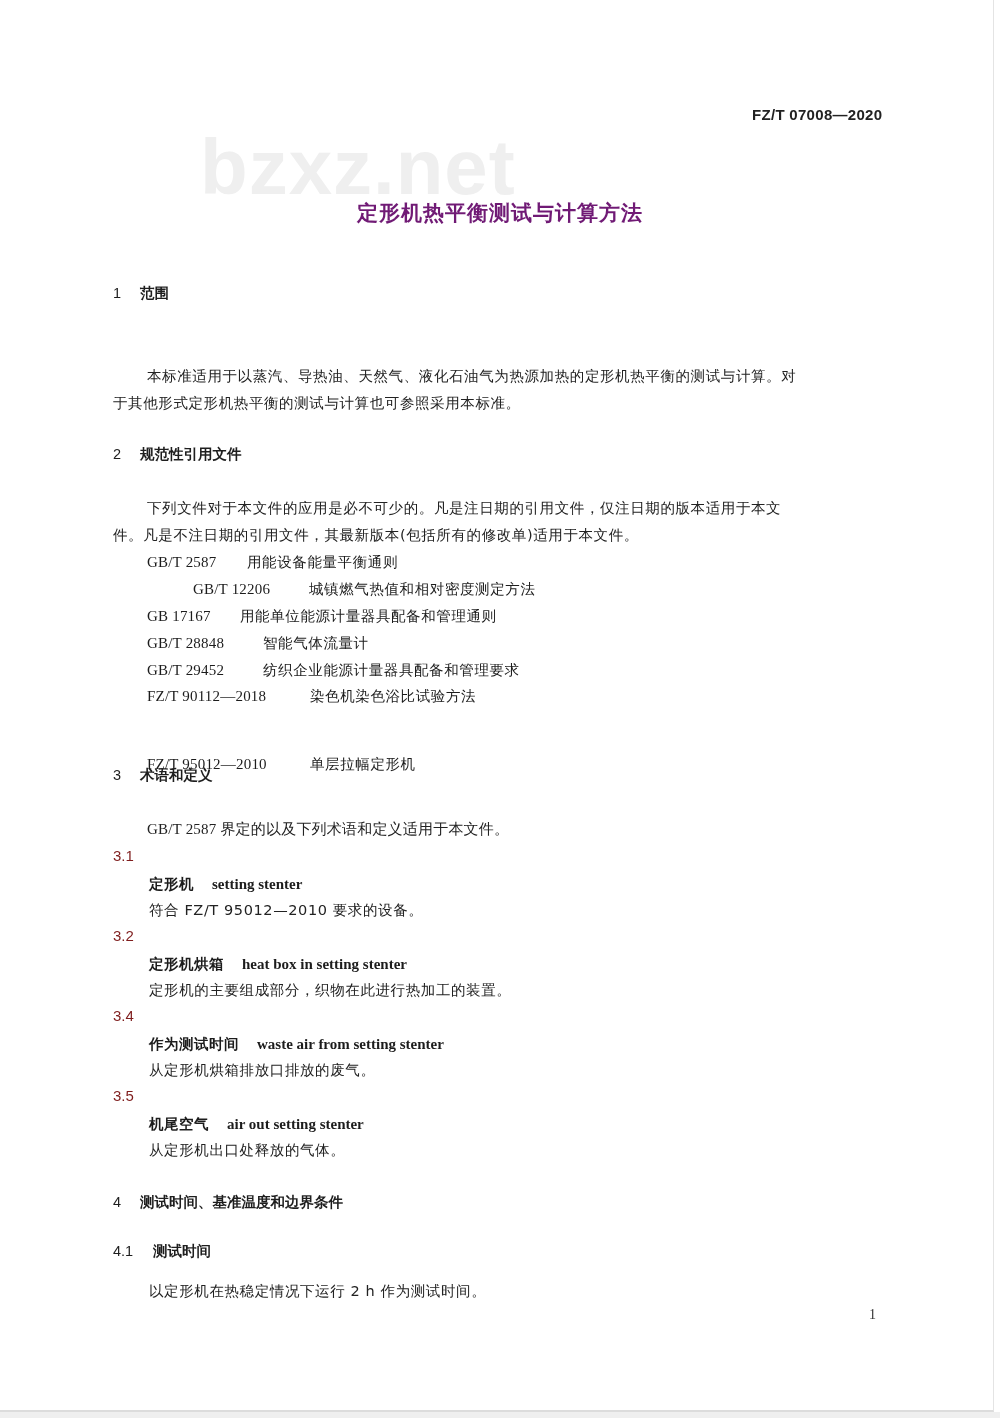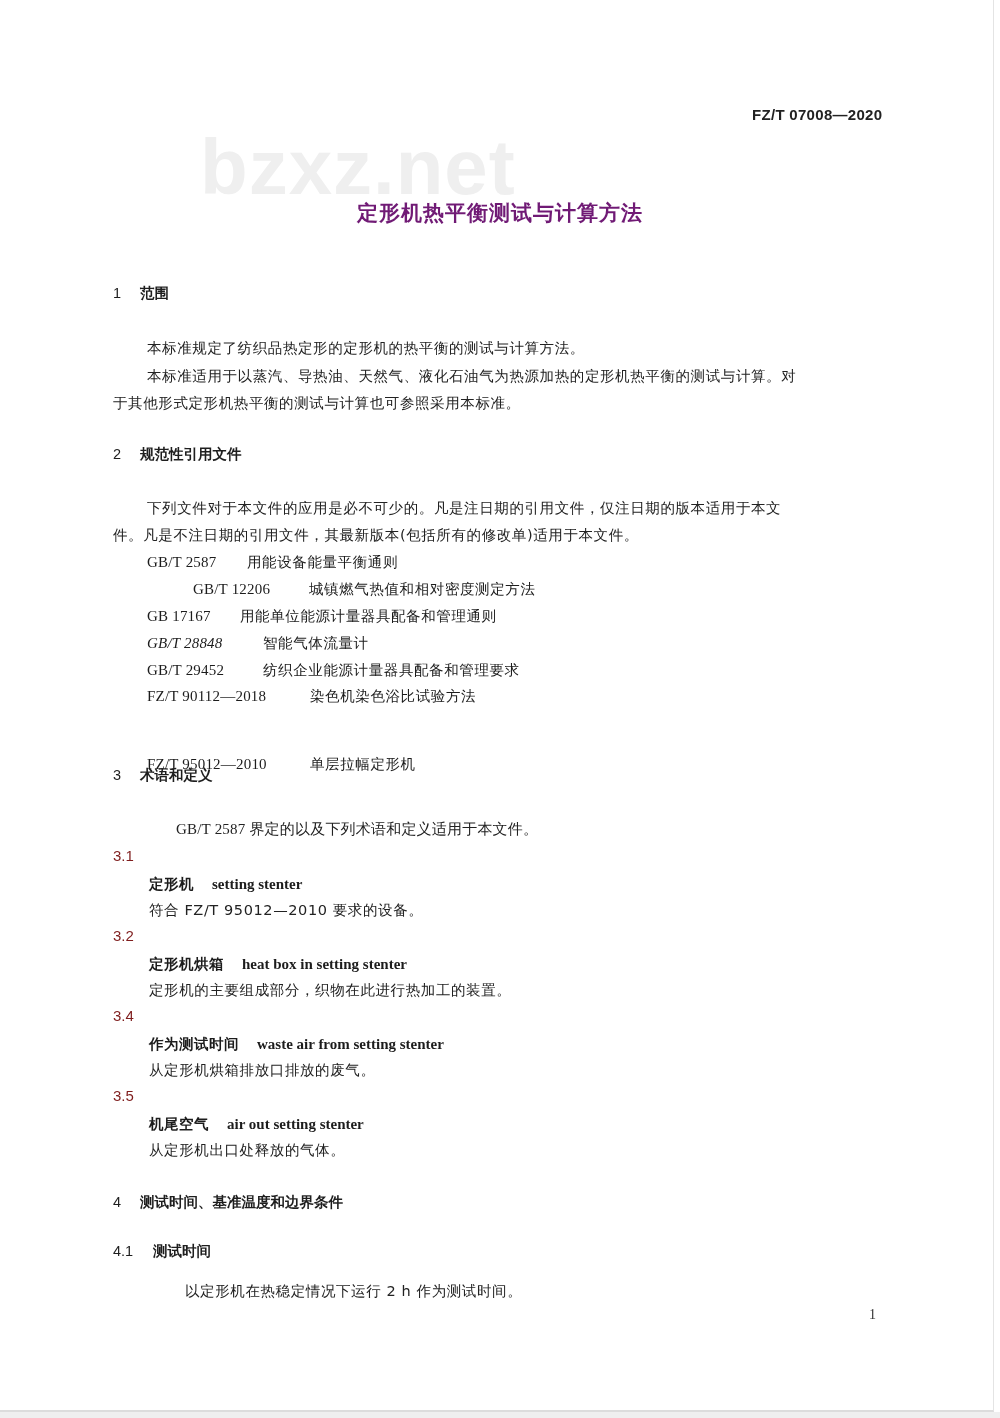--- a/index.html
+++ b/index.html
@@ -129,56 +129,55 @@
 
 <div class="page">
 
   <div class="std-code">FZ/T 07008—2020</div>
   <div class="watermark">bzxz.net</div>
   <div class="doc-title">定形机热平衡测试与计算方法</div>
 
   <div class="abs h1" style="left:113px; top:284px;">
     <span class="num">1</span><span>范围</span>
   </div>
-  <div class="abs body-text" style="left:147px; top:339px;">本标准规定了纺织品热定形的定形机的热平衡的测试与计算方法。</div>
   <div class="abs body-text" style="left:147px; top:367px;">本标准适用于以蒸汽、导热油、天然气、液化石油气为热源加热的定形机热平衡的测试与计算。对</div>
   <div class="abs body-text" style="left:113px; top:394px;">于其他形式定形机热平衡的测试与计算也可参照采用本标准。</div>
 
   <div class="abs h1" style="left:113px; top:445px;">
     <span class="num">2</span><span>规范性引用文件</span>
   </div>
   <div class="abs body-text" style="left:113px; top:526px;">件。凡是不注日期的引用文件，其最新版本(包括所有的修改单)适用于本文件。</div>
   <div class="abs body-text" style="left:147px; top:499px;">下列文件对于本文件的应用是必不可少的。凡是注日期的引用文件，仅注日期的版本适用于本文</div>
 
   <div class="abs" style="left:147px; top:552px;">
     <span class="ref-code" style="width:100px;">GB/T 2587</span><span class="ref-title">用能设备能量平衡通则</span>
   </div>
   <div class="abs" style="left:147px; top:579px;">
     <span class="ref-code" style="width:116px;margin-left:46px;">GB/T 12206</span><span class="ref-title">城镇燃气热值和相对密度测定方法</span>
   </div>
   <div class="abs" style="left:147px; top:606px;">
     <span class="ref-code" style="width:93px;">GB 17167</span><span class="ref-title">用能单位能源计量器具配备和管理通则</span>
   </div>
   <div class="abs" style="left:147px; top:633px;">
-    <span class="ref-code" style="width:116px;font-style:italic;">GB/T 28848</span><span class="ref-title">智能气体流量计</span>
+    <span class="ref-code" style="width:116px;">GB/T 28848</span><span class="ref-title">智能气体流量计</span>
   </div>
   <div class="abs" style="left:147px; top:660px;">
     <span class="ref-code" style="width:116px;">GB/T 29452</span><span class="ref-title">纺织企业能源计量器具配备和管理要求</span>
   </div>
   <div class="abs" style="left:147px; top:686px;">
     <span class="ref-code" style="width:163px;">FZ/T 90112—2018</span><span class="ref-title">染色机染色浴比试验方法</span>
   </div>
   <div class="abs" style="left:147px; top:713px;margin-top:41px;">
     <span class="ref-code" style="width:163px;">FZ/T 95012—2010</span><span class="ref-title">单层拉幅定形机</span>
   </div>
 
   <div class="abs h1" style="left:113px; top:766px;">
     <span class="num">3</span><span>术语和定义</span>
   </div>
-  <div class="abs body-text" style="left:147px; top:820px;margin-left:29px;">
+  <div class="abs body-text" style="left:147px; top:820px;">
     <span class="ref-code">GB/T 2587 界定的以及下列术语和定义适用于本文件。</span>
   </div>
 
   <div class="abs term-num" style="left:113px; top:847px;">3.1</div>
   <div class="abs" style="left:149px; top:874px;">
     <span class="term-zh">定形机</span><span class="term-en">setting stenter</span>
   </div>
   <div class="abs body-text" style="left:149px; top:901px;">符合 FZ/T 95012—2010 要求的设备。</div>
 
   <div class="abs term-num" style="left:113px; top:927px;">3.2</div>
@@ -198,17 +197,17 @@
     <span class="term-zh">机尾空气</span><span class="term-en">air out setting stenter</span>
   </div>
   <div class="abs body-text" style="left:149px; top:1141px;">从定形机出口处释放的气体。</div>
 
   <div class="abs h1" style="left:113px; top:1193px;">
     <span class="num">4</span><span>测试时间、基准温度和边界条件</span>
   </div>
   <div class="abs h1" style="left:113px; top:1242px;">
     <span class="num wide">4.1</span><span>测试时间</span>
   </div>
-  <div class="abs body-text" style="left:149px; top:1282px;margin-left:36px;">以定形机在热稳定情况下运行 2 h 作为测试时间。</div>
+  <div class="abs body-text" style="left:149px; top:1282px;">以定形机在热稳定情况下运行 2 h 作为测试时间。</div>
 
   <div class="page-number">1</div>
 </div>
 <div class="page-bottom-strip"></div>
 
 </body></html>

